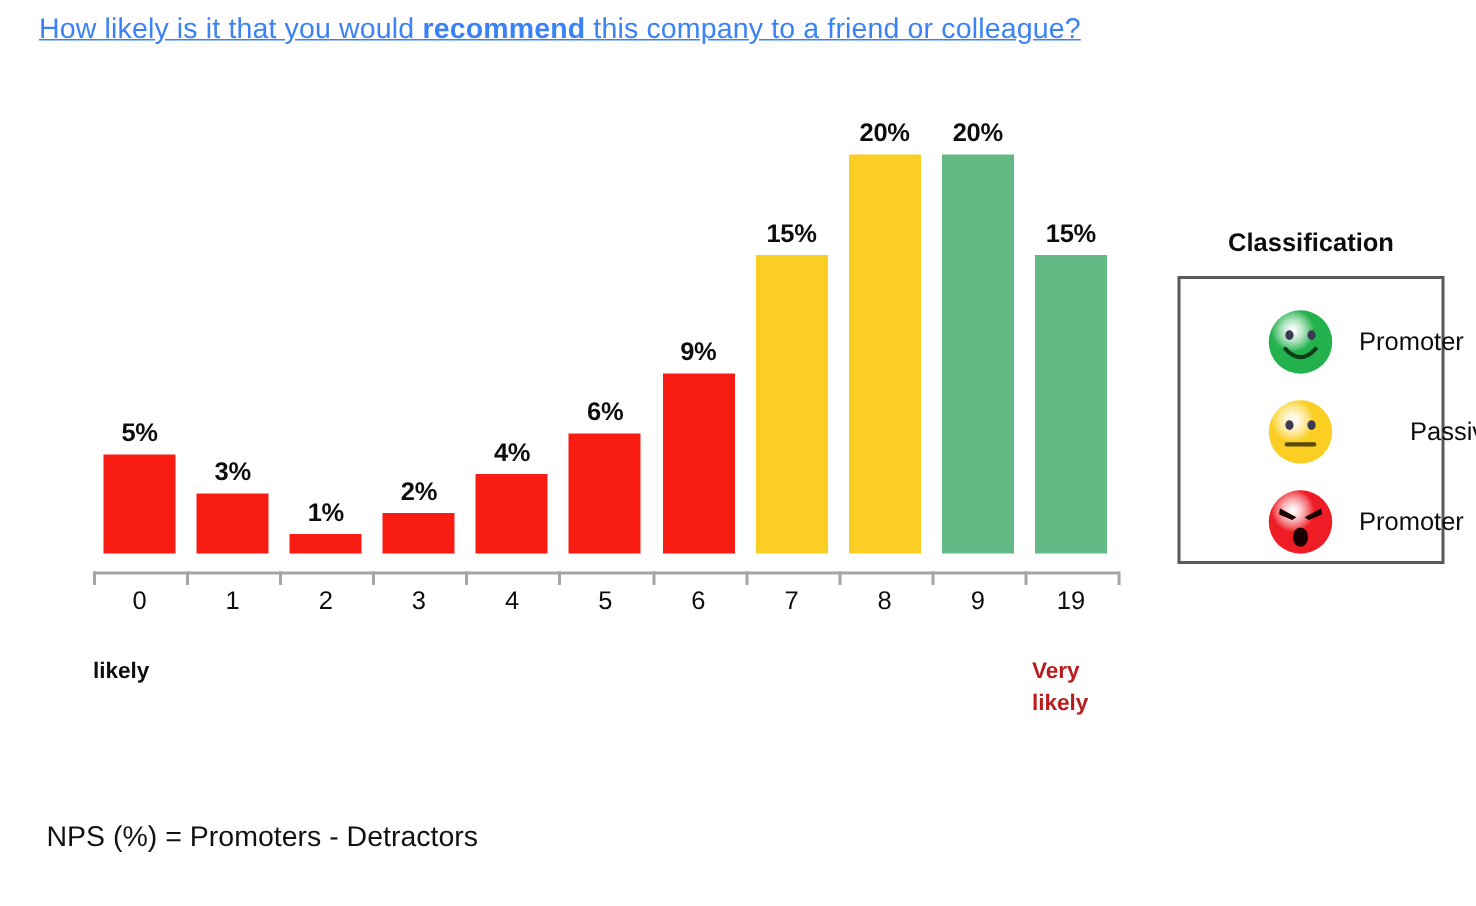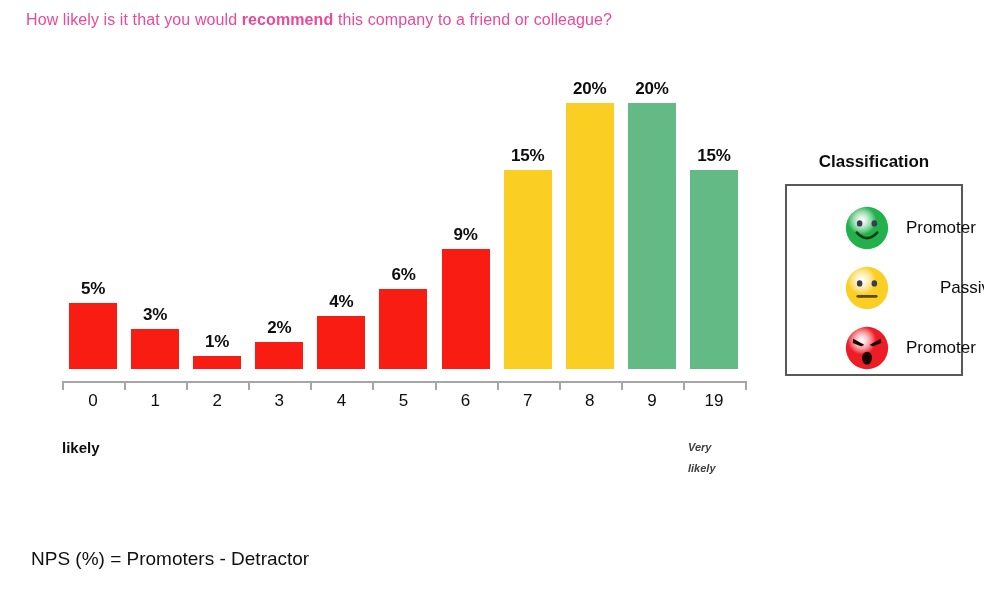--- a/index.html
+++ b/index.html
@@ -14,25 +14,26 @@
     font-family: "Liberation Sans", sans-serif;
     color: #000000;
     overflow: hidden;
   }
 
   
   #question-title {
     position: absolute;
     left: 26px;
     top: 8px;
-    font-size: 16px;
+    font-size: 19px;
     line-height: 24px;
     letter-spacing: 0.1px;
     white-space: nowrap;
-    color: #ec4899;
+    color: #3b82f6;
+    text-decoration: underline;
   }
   #question-title .bold {
     font-weight: bold;
   }
 
   
   #chart {
     position: absolute;
     left: 0;
     top: 0;
@@ -117,25 +118,24 @@
     font-size: 15px;
     font-weight: bold;
     line-height: 21px;
     color: #0d0d0d;
   }
   #anchor-high {
     position: absolute;
     left: 688px;
     top: 437px;
     width: 120px;
-    font-size: 11px;
+    font-size: 15px;
     font-weight: bold;
     line-height: 21px;
-    color: #404040;
-    font-style: italic;
+    color: #b91c1c;
   }
 
   
   #legend-title {
     position: absolute;
     left: 785px;
     top: 152px;
     width: 178px;
     text-align: center;
     font-size: 17px;
@@ -325,14 +325,14 @@
         <circle cx="50" cy="50" r="46" fill="url(#g-angry-face-icon)"></circle>
         <path d="M20 30 L44 43 L38 47 L19 39 Z" fill="#1a0000"></path>
         <path d="M80 30 L56 43 L62 47 L81 39 Z" fill="#1a0000"></path>
         <ellipse cx="50" cy="72" rx="11" ry="14" fill="#1a0000"></ellipse>
       </svg>
       <span class="legend-text">Promoter</span>
     </div>
   </div>
 
 <div id="formula">
-  <div>NPS (%) = Promoters - Detractor</div>
+  <div>NPS (%) = Promoters - Detractors</div>
 </div>
 
 </body></html>

